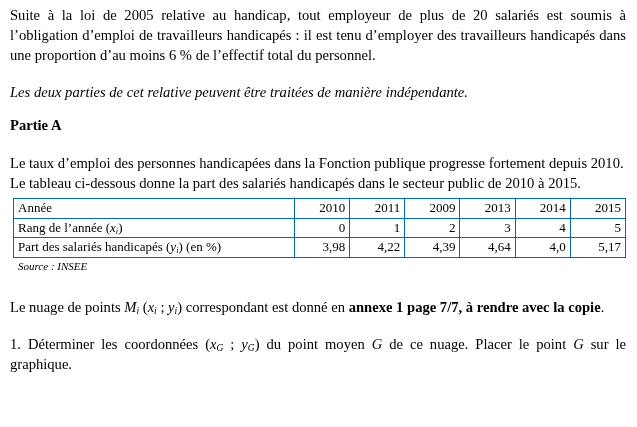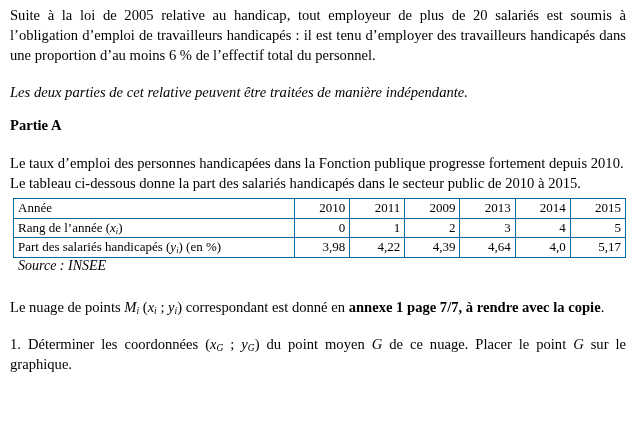--- a/index.html
+++ b/index.html
@@ -48,21 +48,21 @@
     font-size: 13px;
     line-height: 18.5px;
     padding: 0 4px;
     overflow: hidden;
     white-space: nowrap;
   }
   td.label-cell { width: 272px; text-align: left; }
   td.value-cell { text-align: right; }
   .source-caption {
     margin: 2px 0 16px 8px;
-    font-size: 14px;
+    font-size: 11px;
     line-height: 12px;
     font-style: italic;
   }
   .p-nuage { margin-top: 25px; }
   .p-question { margin-top: 17px; }
   .seg-i { font-style: italic; }
   .seg-b { font-weight: bold; }
   .seg-sub {
     font-size: 0.65em;
     vertical-align: -0.25em;

